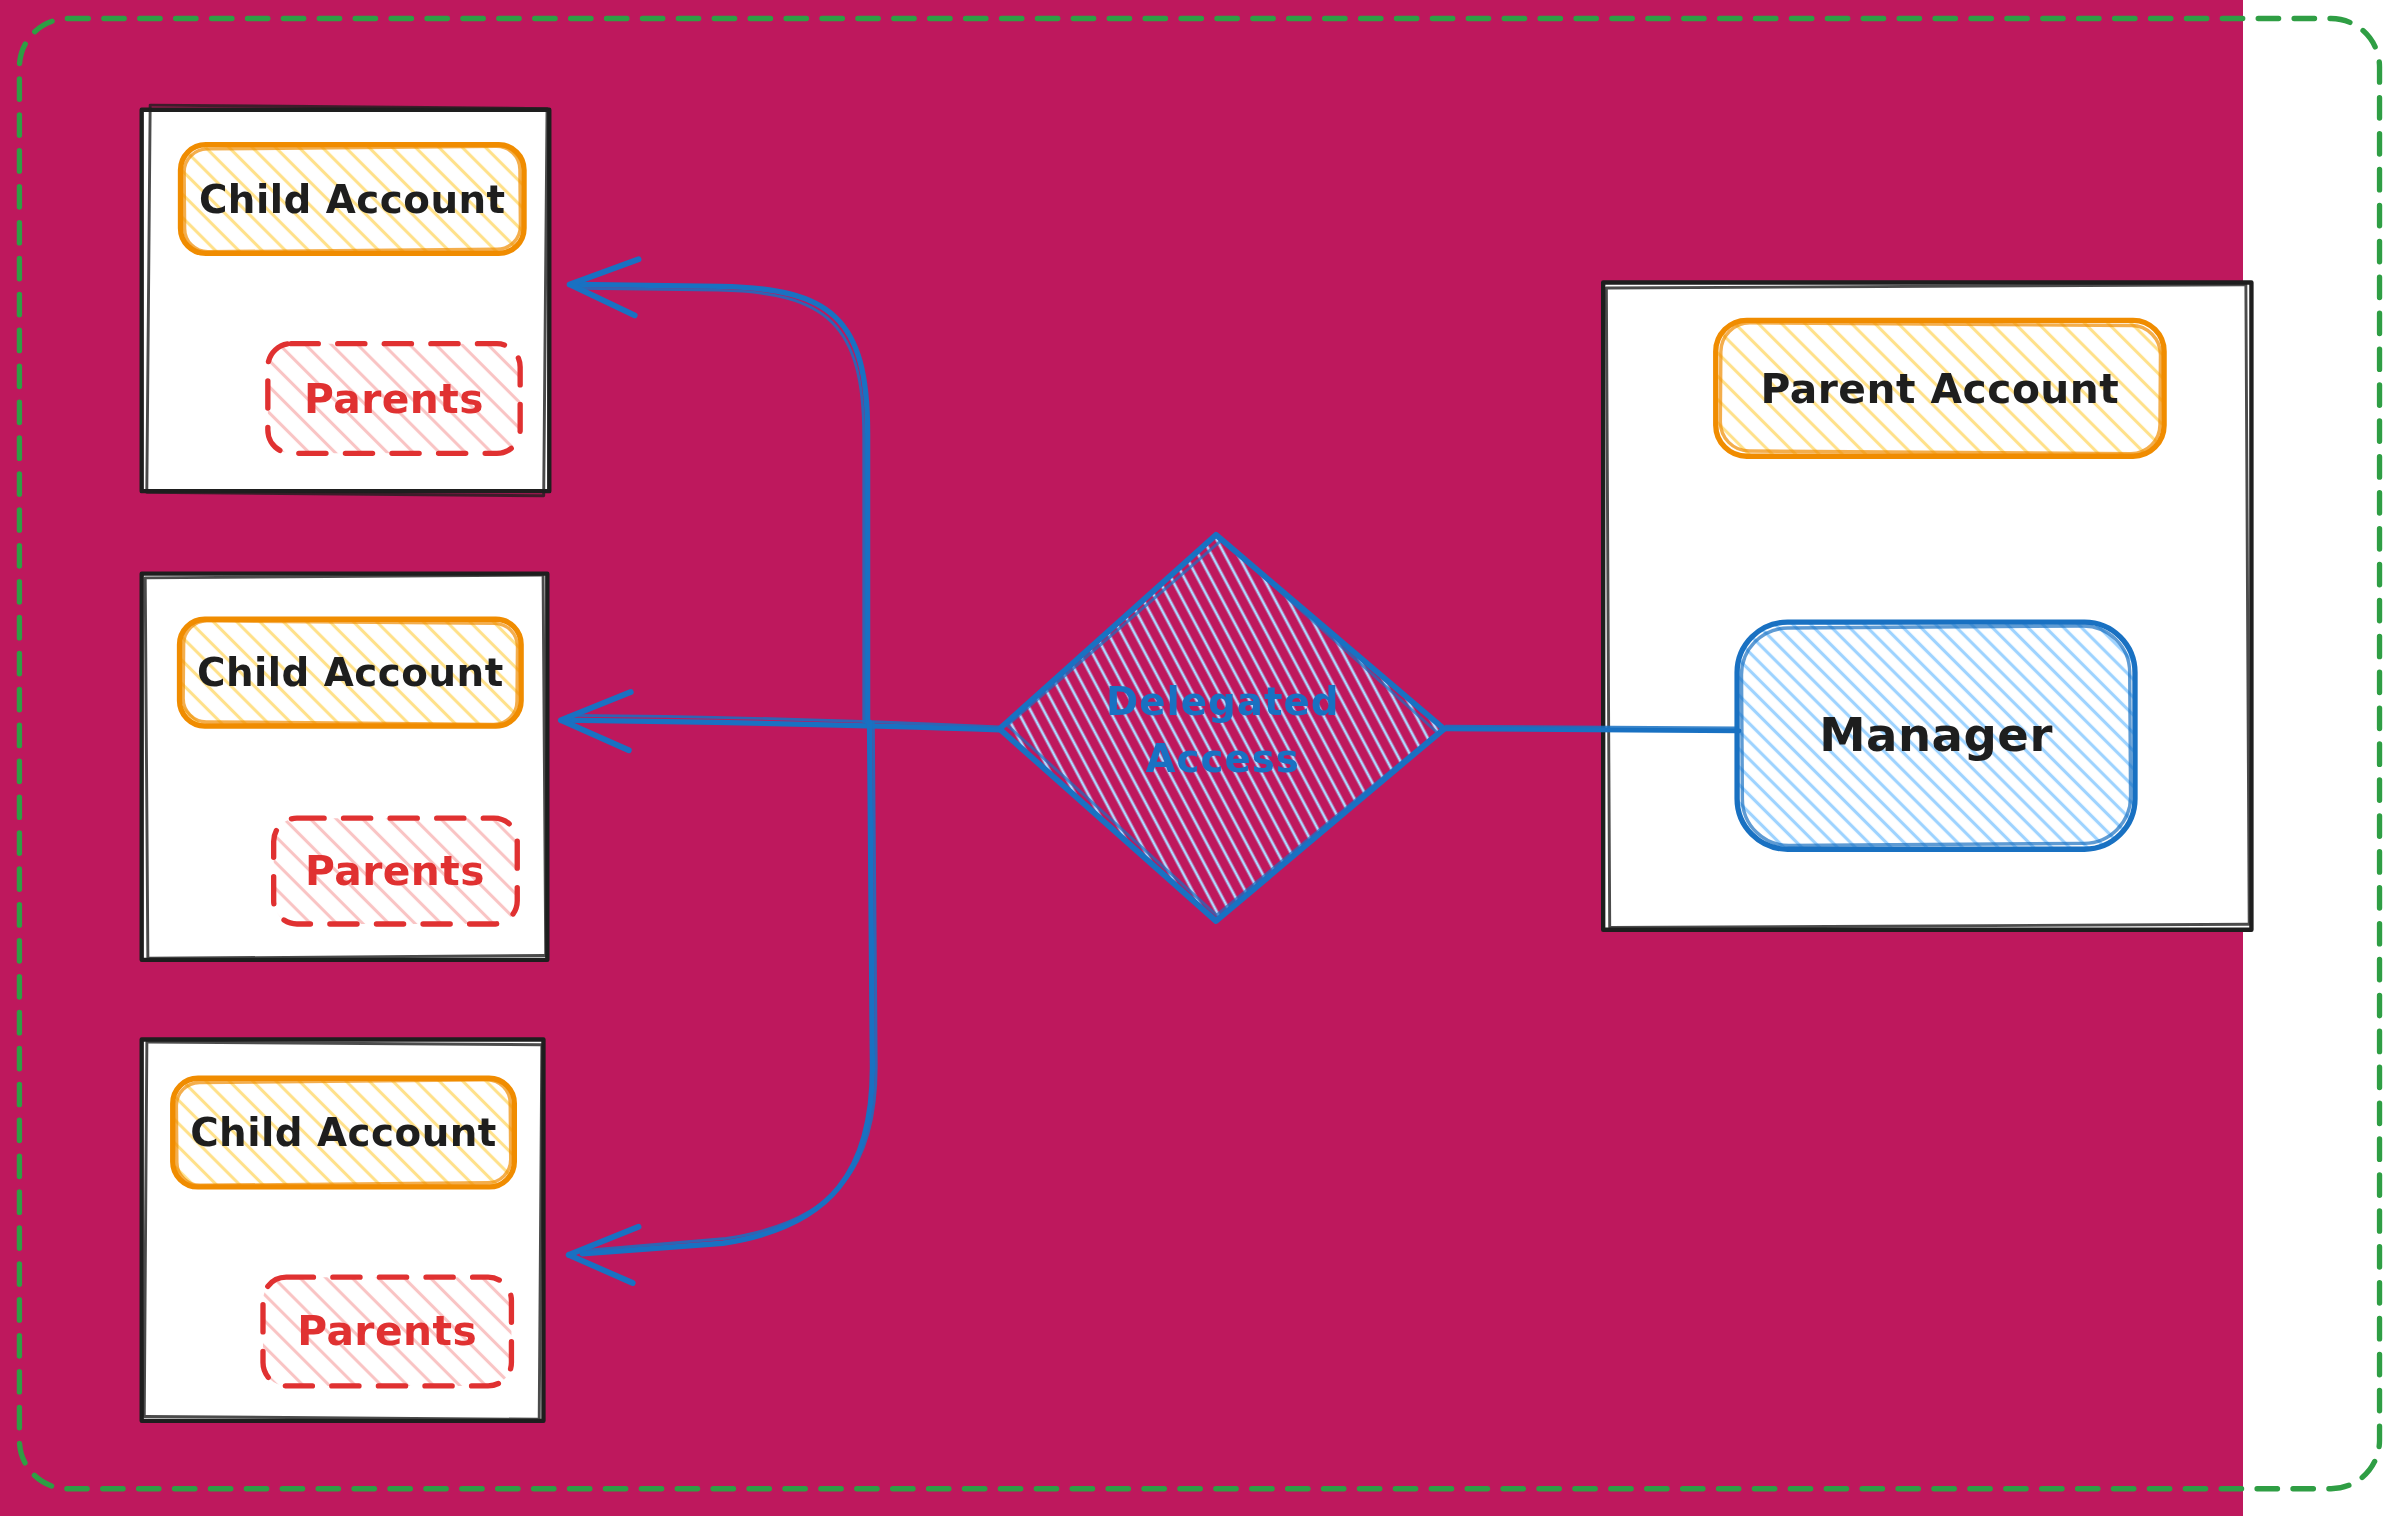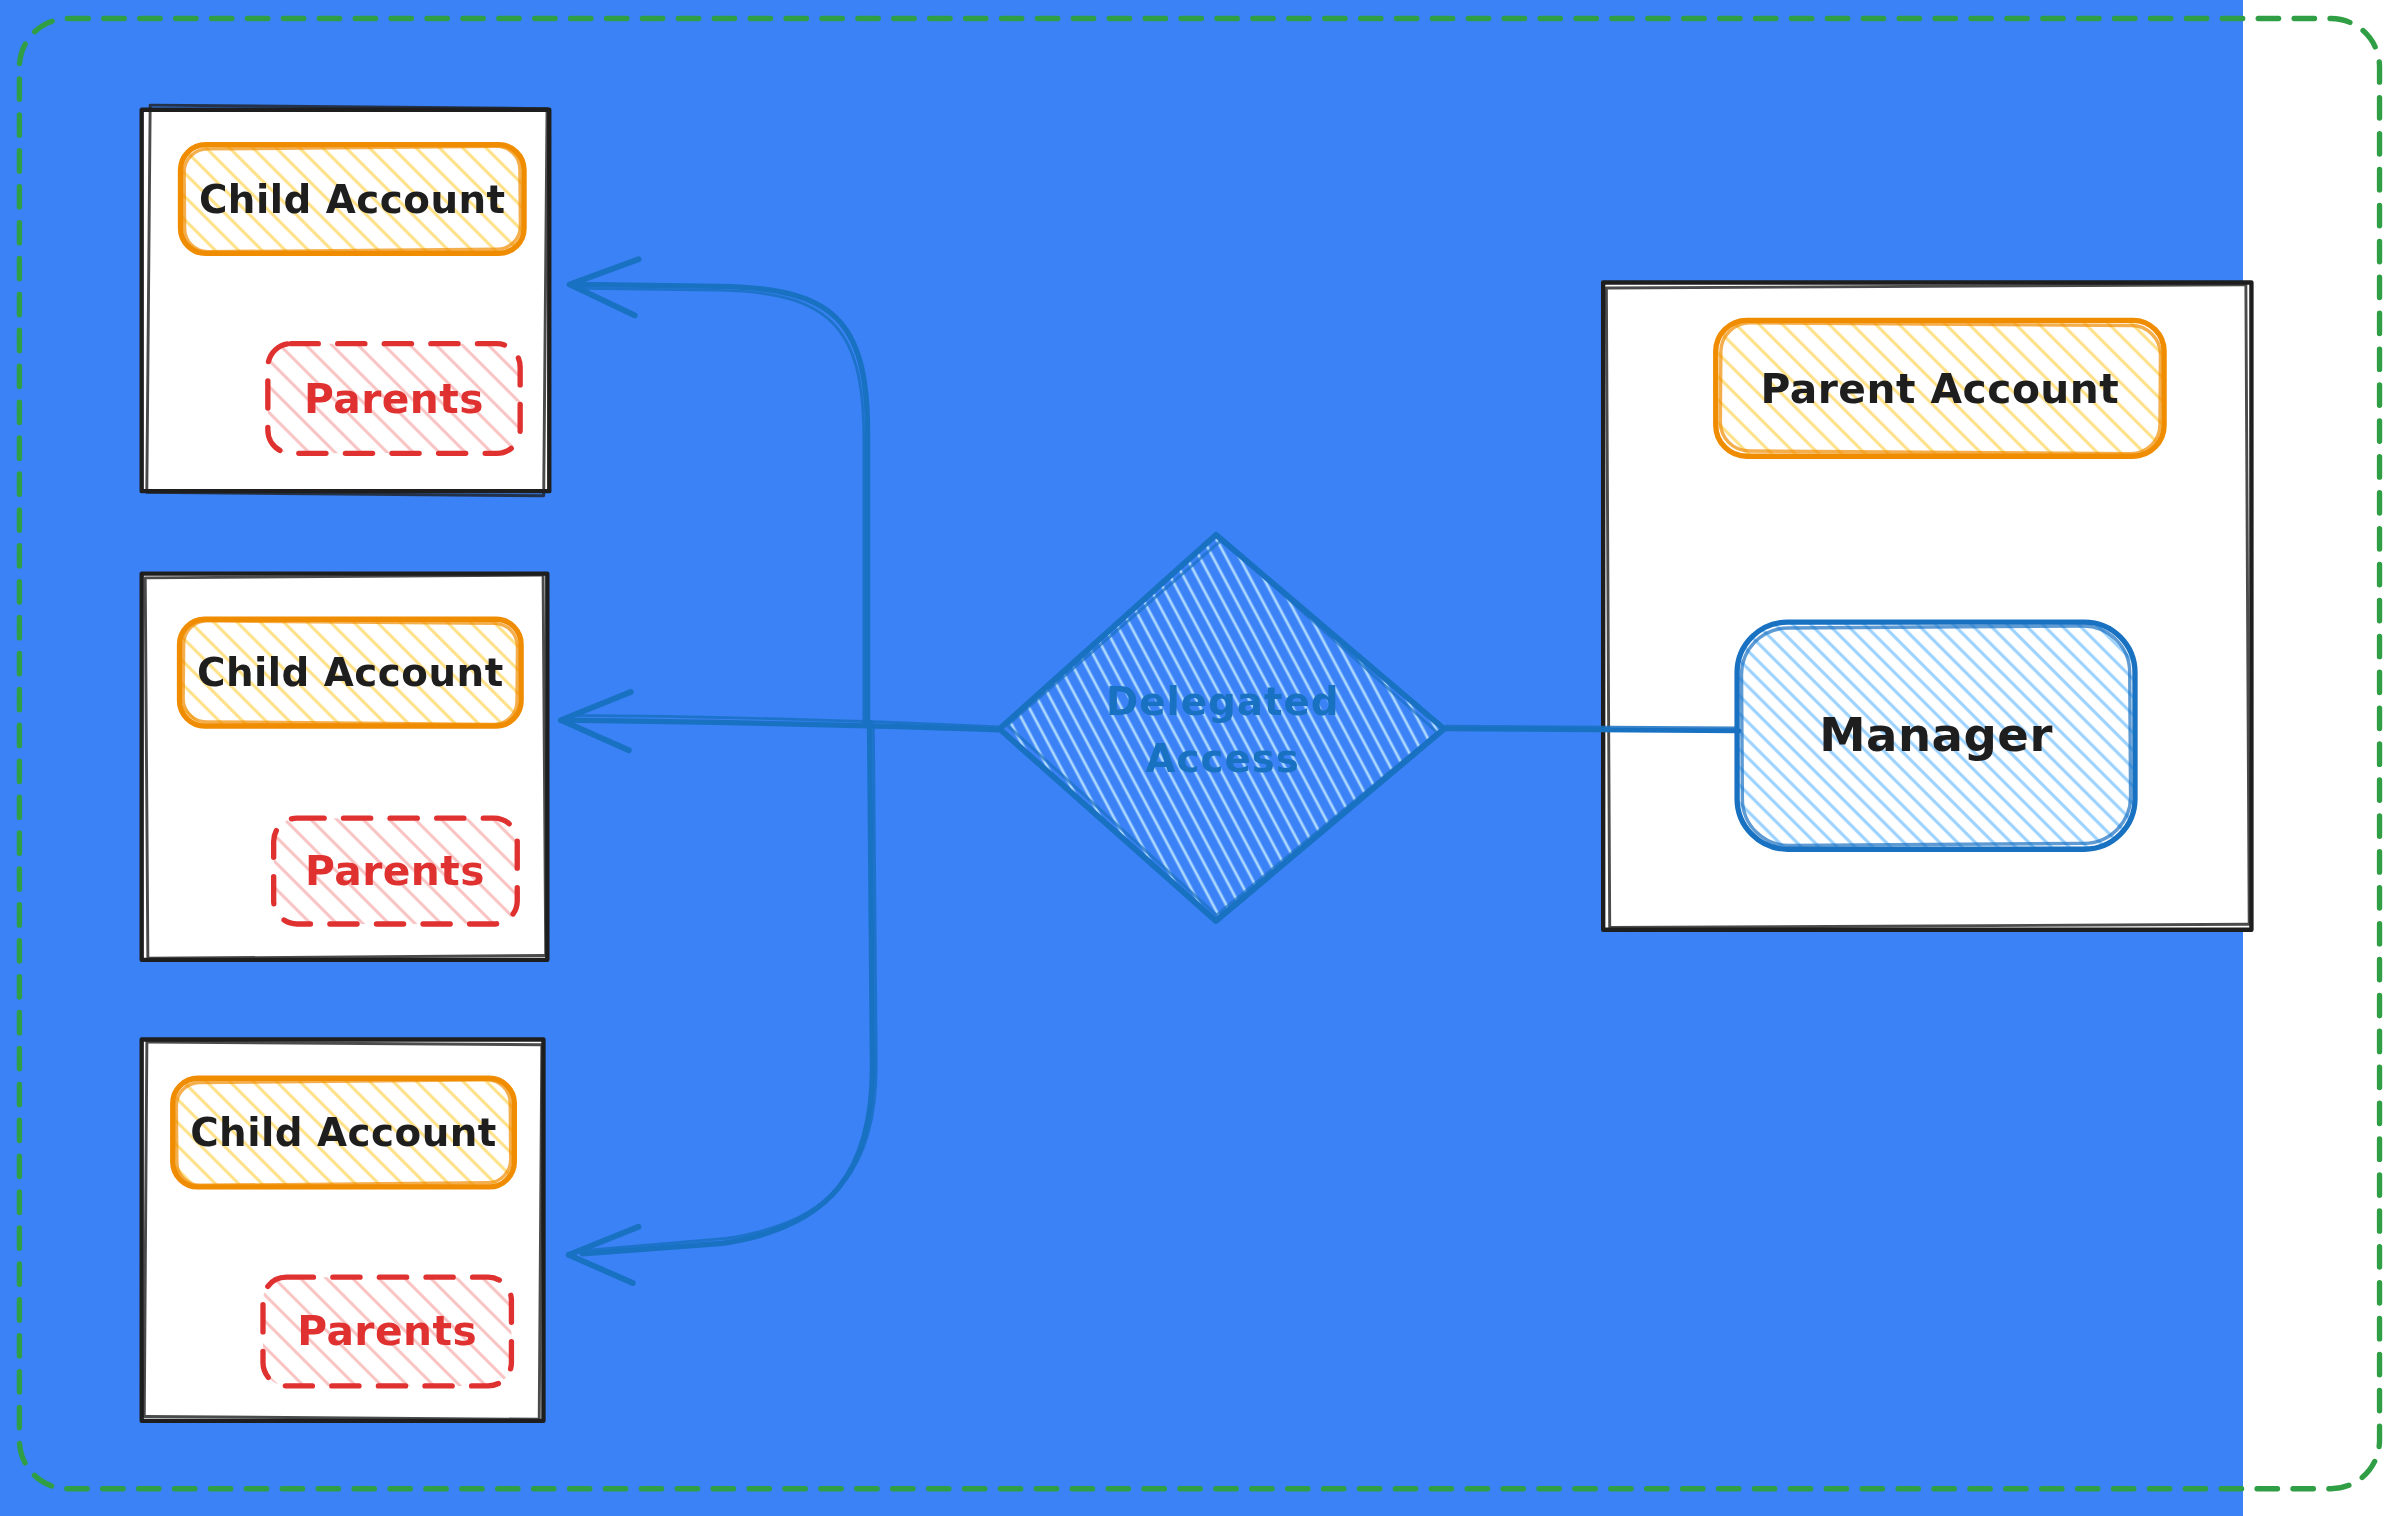--- a/index.html
+++ b/index.html
@@ -1,16 +1,16 @@
 <!DOCTYPE html>
 <html><head>
 <meta charset="utf-8">
 <style>
   html,body{margin:0;padding:0;background:#ffffff;overflow:hidden;}
-  .stage{position:relative;width:2243px;height:1517px;background:#3b82f6;}
+  .stage{position:relative;width:2243px;height:1517px;background:#be185d;}
   svg{display:block;}
   text{
     font-family:"DejaVu Sans","Liberation Sans",sans-serif;
     font-weight:bold;
     text-anchor:middle;
     letter-spacing:0.5px;
   }
   .t-title{font-size:40px;}
   .t-badge{font-size:42px;}
   .t-parent{font-size:42px;}

